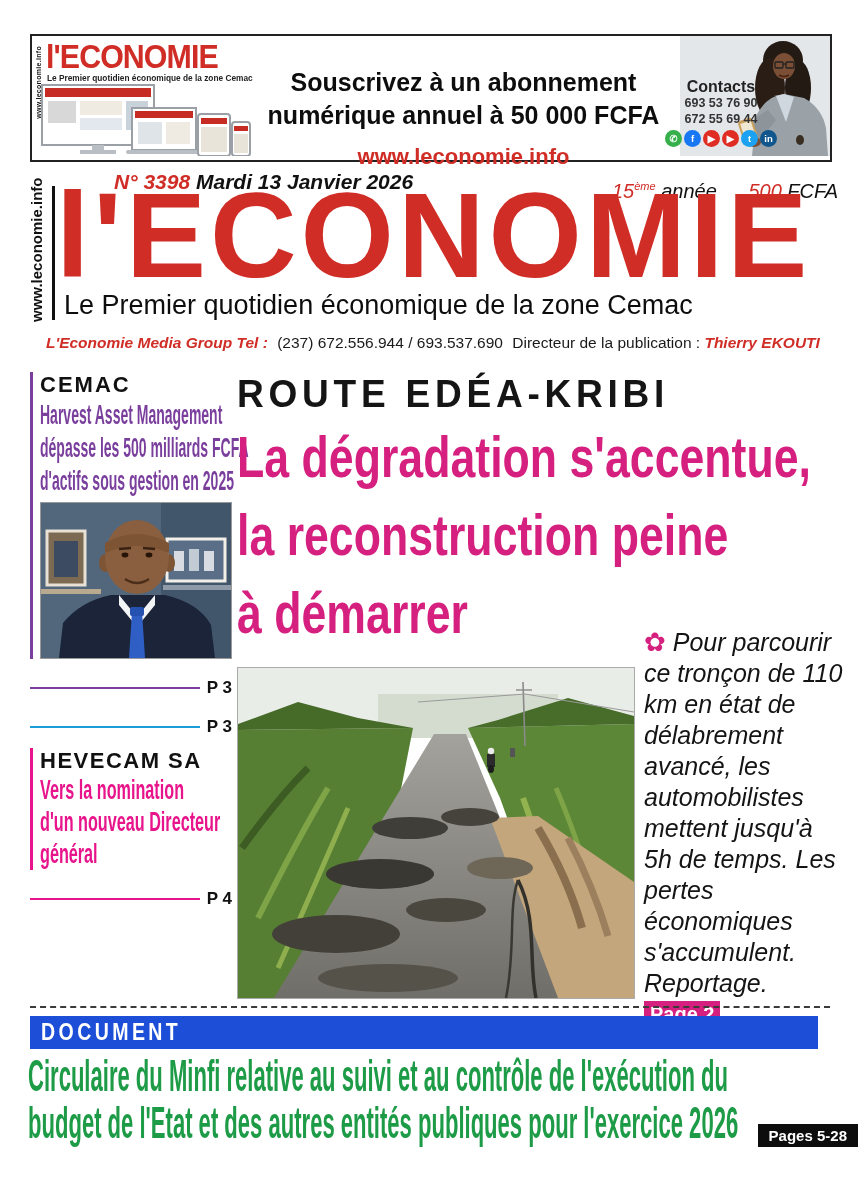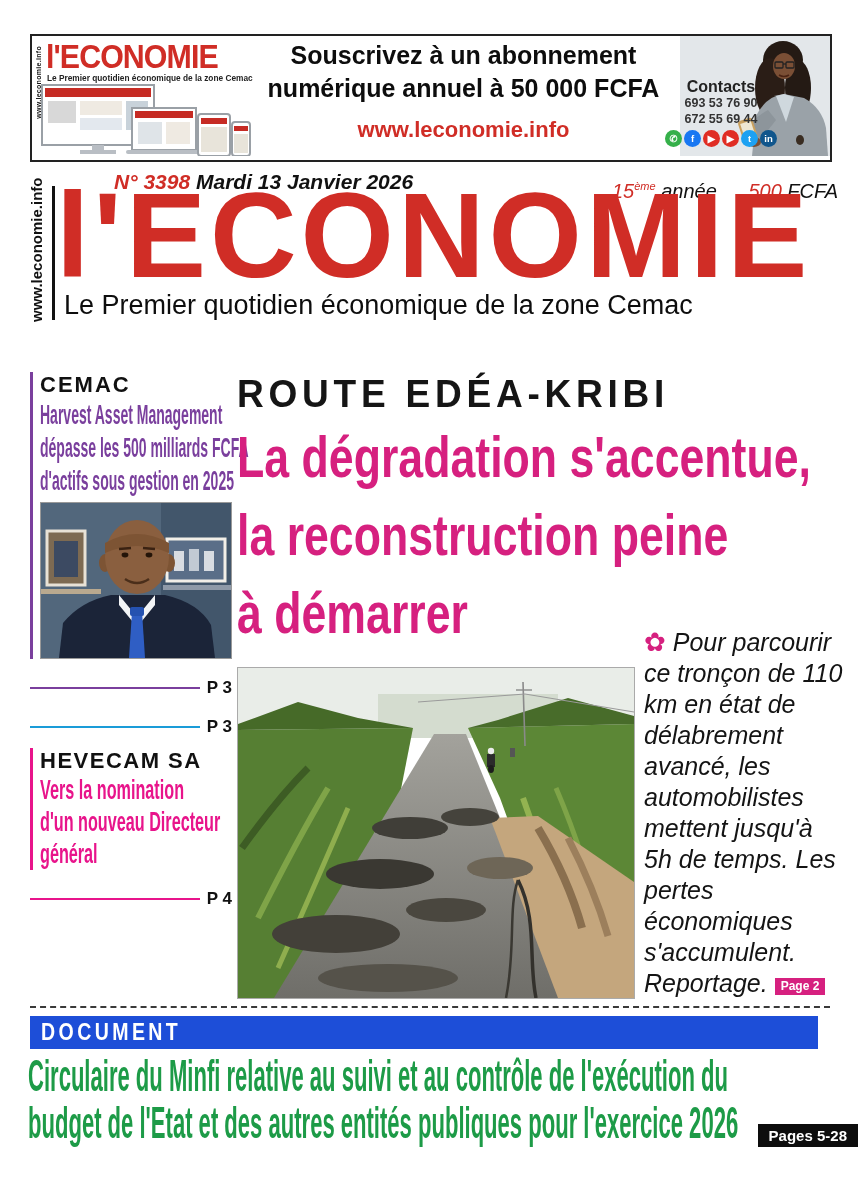--- a/index.html
+++ b/index.html
@@ -10,21 +10,21 @@
   
   .banner{position:absolute;left:30px;top:34px;width:798px;height:124px;border:2px solid #222;
           display:flex;background:#fff;}
   .b-left{width:232px;position:relative;}
   .mini-vert{position:absolute;left:3px;top:10px;font-size:7px;font-weight:bold;
              writing-mode:vertical-rl;transform:rotate(180deg);letter-spacing:.3px;}
   .mini-title{position:absolute;left:14px;top:2px;color:#d02d26;font-size:33px;font-weight:bold;
               letter-spacing:-1px;transform:scaleX(.92);transform-origin:left top;}
   .mini-tag{position:absolute;left:15px;top:37px;font-size:8.3px;font-weight:bold;color:#222;}
   .devices{position:absolute;left:8px;top:48px;}
-  .b-center{flex:1;text-align:center;padding-top:3px;}
+  .b-center{flex:1;text-align:center;padding-top:30px;}
   .sub{font-size:25px;font-weight:bold;line-height:1.3;color:#0d0d0d;}
   .b-site{margin-top:13px;color:#d02d26;font-size:22px;font-weight:bold;}
   .b-right{width:167px;position:relative;}
   .woman{position:absolute;right:0;top:0;}
   .contacts{position:absolute;left:2px;top:42px;text-align:center;}
   .c-label{font-size:16px;font-weight:bold;color:#222;}
   .c-phone{font-size:12.5px;font-weight:bold;color:#333;line-height:1.25;}
   .sics{display:flex;gap:2px;margin-top:3px;}
   .sicon{width:17px;height:17px;border-radius:50%;color:#fff;font-size:9.5px;font-weight:bold;
          display:inline-flex;align-items:center;justify-content:center;}
@@ -68,21 +68,21 @@
   .route-k{font-size:39px;font-weight:bold;color:#151515;letter-spacing:5px;line-height:44px;
            transform:scaleX(.95);transform-origin:left top;white-space:nowrap;}
   .head-m{color:#d6207f;font-weight:bold;font-size:58px;line-height:78px;
           transform:scaleX(.77);transform-origin:left top;margin-top:2px;}
   .photo-row{display:flex;margin-top:15px;}
   .roadphoto{border:1px solid #aaa;display:block;flex:0 0 auto;}
   .summary{width:200px;margin-left:9px;margin-top:-40px;font-size:25px;font-style:italic;
            line-height:31px;color:#141414;font-weight:500;}
   .bullet{color:#d6207f;font-style:normal;font-size:26px;}
   .pbadge{display:inline-block;background:#d6207f;color:#fff;font-style:normal;font-weight:bold;
-          font-size:12px;padding:2px 6px;line-height:1.1;vertical-align:2px;}
+          font-size:20px;padding:2px 6px;line-height:1.1;vertical-align:2px;}
 
   
   .dash{position:absolute;left:30px;top:1006px;width:800px;border-top:2.5px dashed #3a3a3a;}
   .docbar{position:absolute;left:30px;top:1016px;width:788px;height:33px;background:#1d4ed8;
           display:flex;align-items:center;}
   .docbar-t{color:#fff;font-size:23px;font-weight:bold;letter-spacing:4px;padding-left:13px;
             transform:scaleX(.85);transform-origin:left center;white-space:nowrap;}
   .greenhead{position:absolute;left:28px;top:1052px;color:#1d9b47;font-weight:bold;font-size:45px;
              line-height:47px;transform:scaleX(.49);transform-origin:left top;}
   .pagesbadge{position:absolute;right:4px;top:1124px;background:#0d0d0d;color:#fff;
@@ -169,20 +169,26 @@
     <span>Mardi 13 Janvier 2026</span>
   </div>
   <div class="year-price">
     <span class="red">15</span><sup class="red">ème</sup>
     <span>année</span>
     <span class="price"><span class="red">500</span>
     <span>FCFA</span></span>
   </div>
   <div class="big-title">l'ECONOMIE</div>
   <div class="m-tagline">Le Premier quotidien économique de la zone Cemac</div>
+  <div class="publisher">
+    <span class="pub-red">L'Economie Media Group Tel :</span>
+    <span class="pub-black">(237) 672.556.944 / 693.537.690</span>
+    <span>Directeur de la publication :</span>
+    <span class="pub-red">Thierry EKOUTI</span>
+  </div>
 
   <div class="leftcol">
 
     <div class="sec" style="--acc:#7a3f9d">
       <div class="sec-body">
         <div class="kick">CEMAC</div>
         <div class="clines cemac-l">
           <div class="cline">Harvest Asset Management</div>
           <div class="cline">dépasse les 500 milliards FCFA</div>
           <div class="cline">d'actifs sous gestion en 2025</div>

